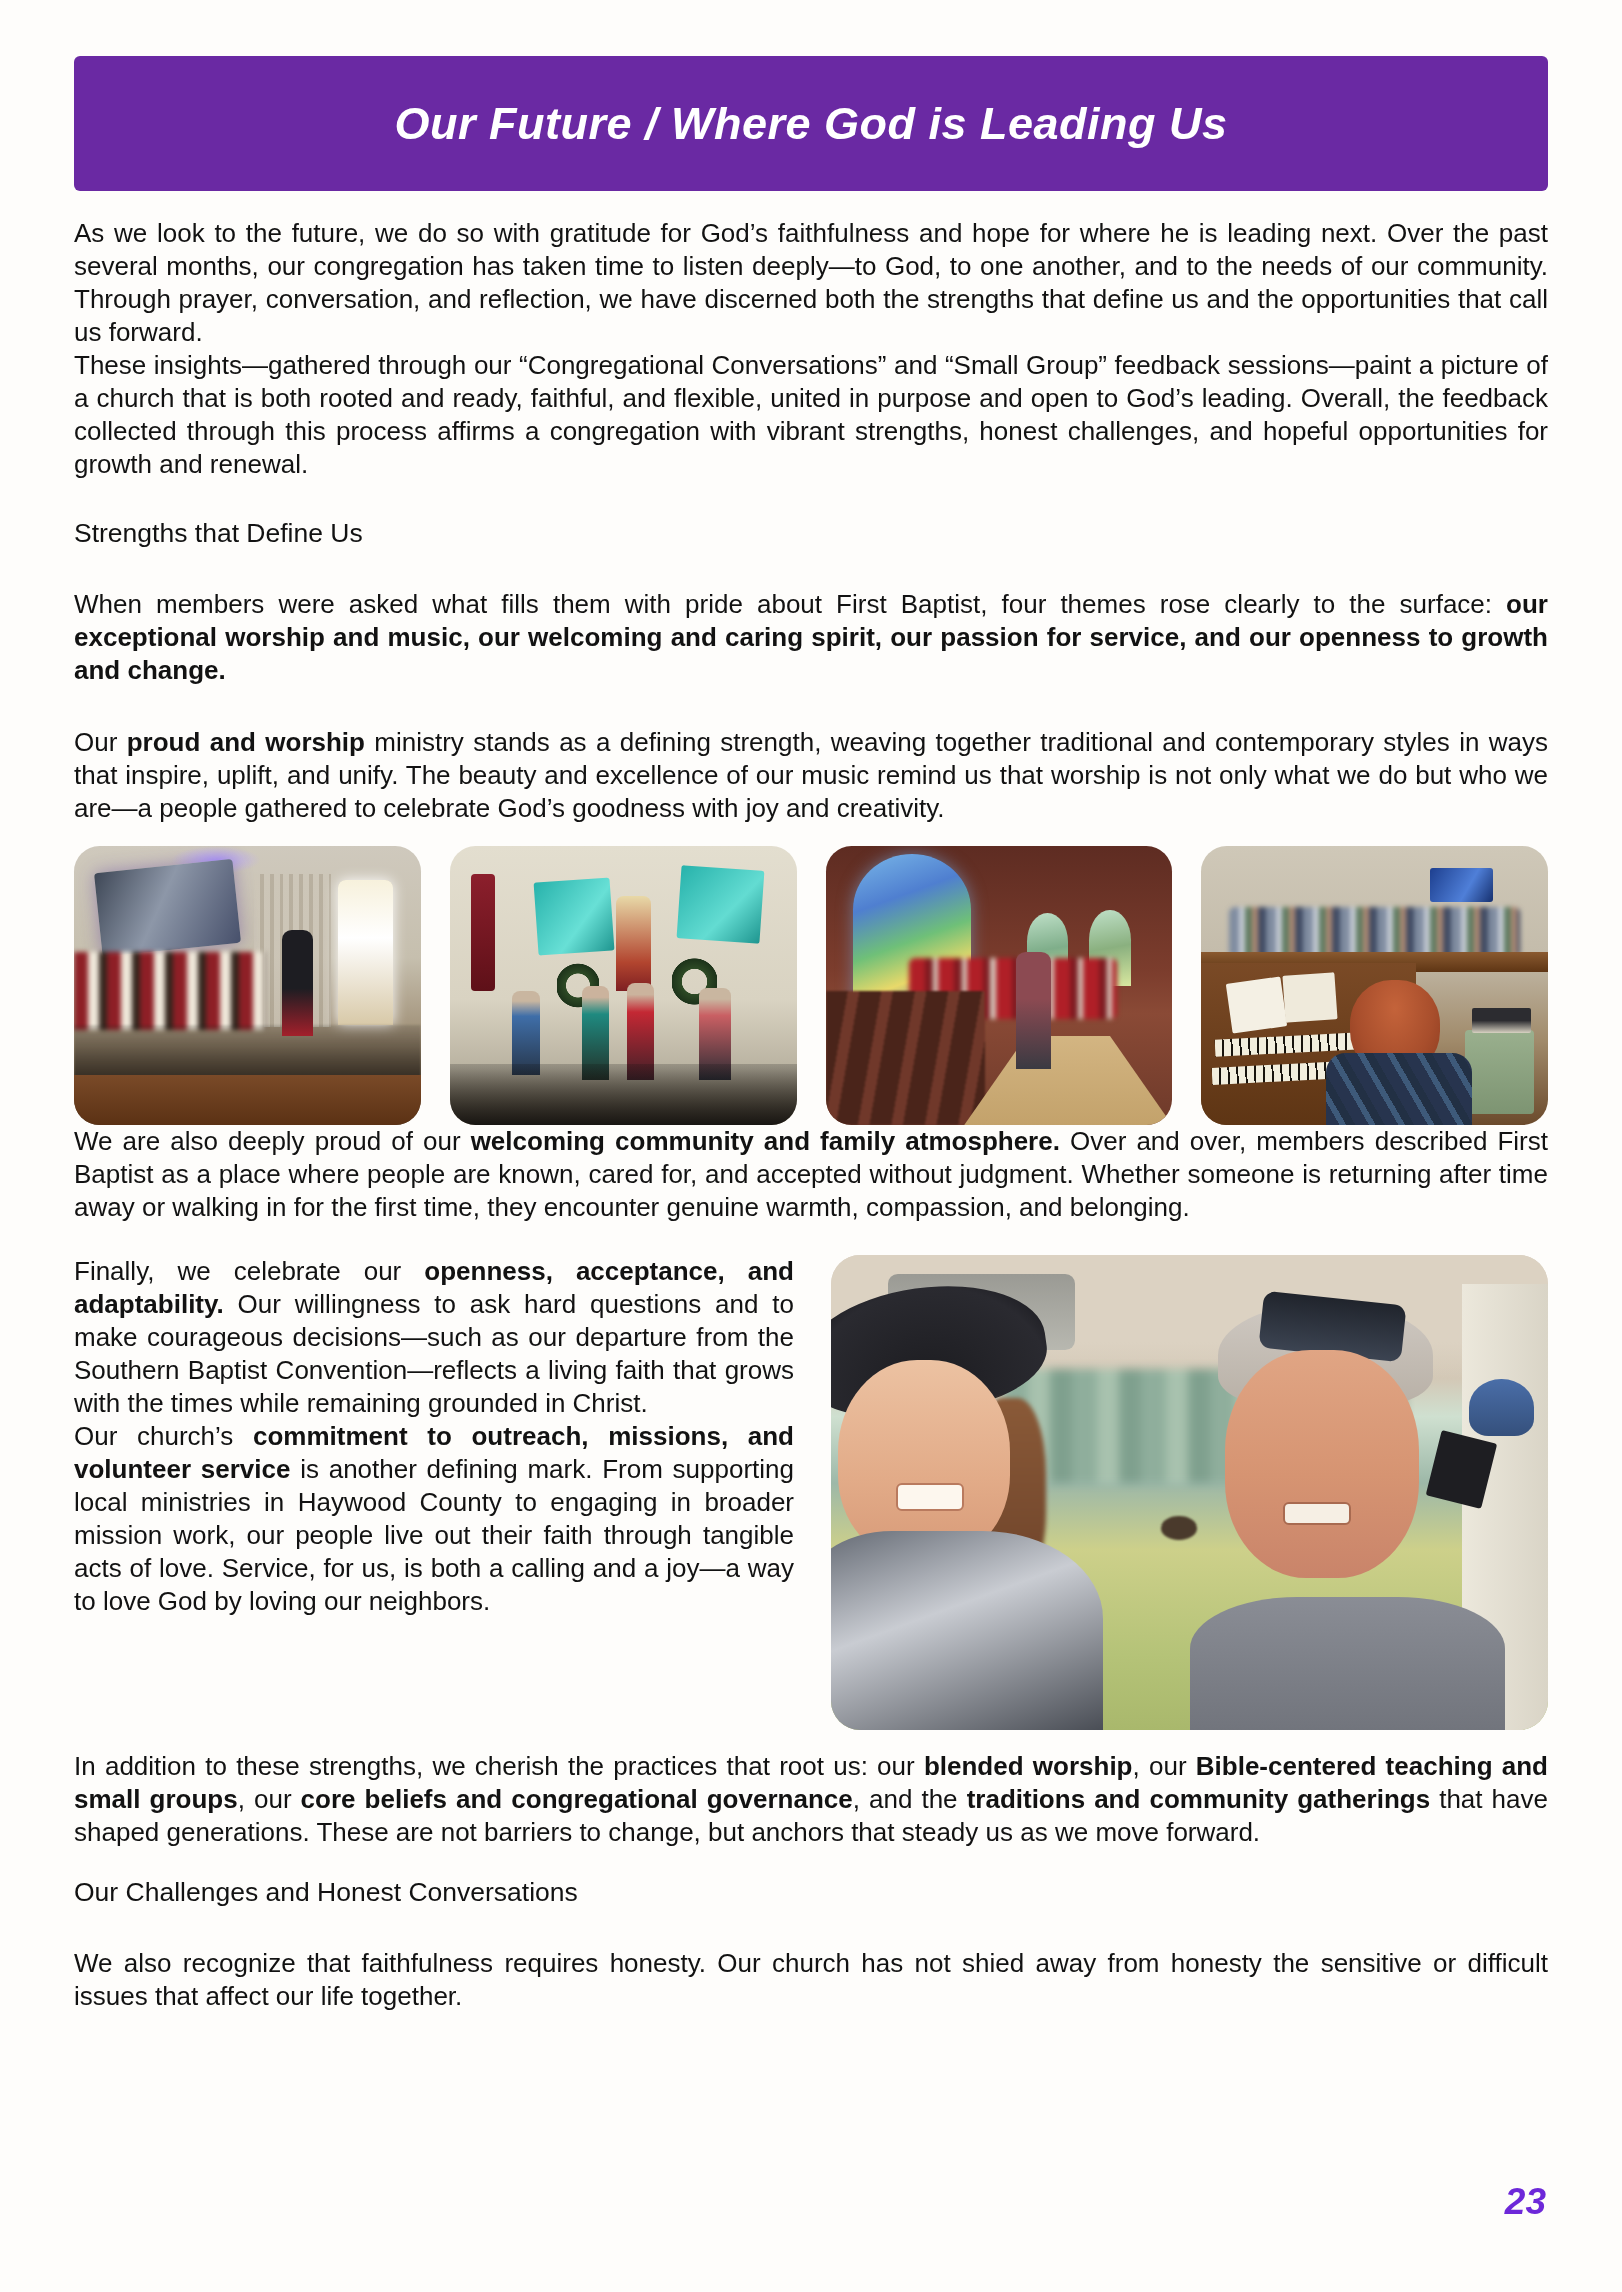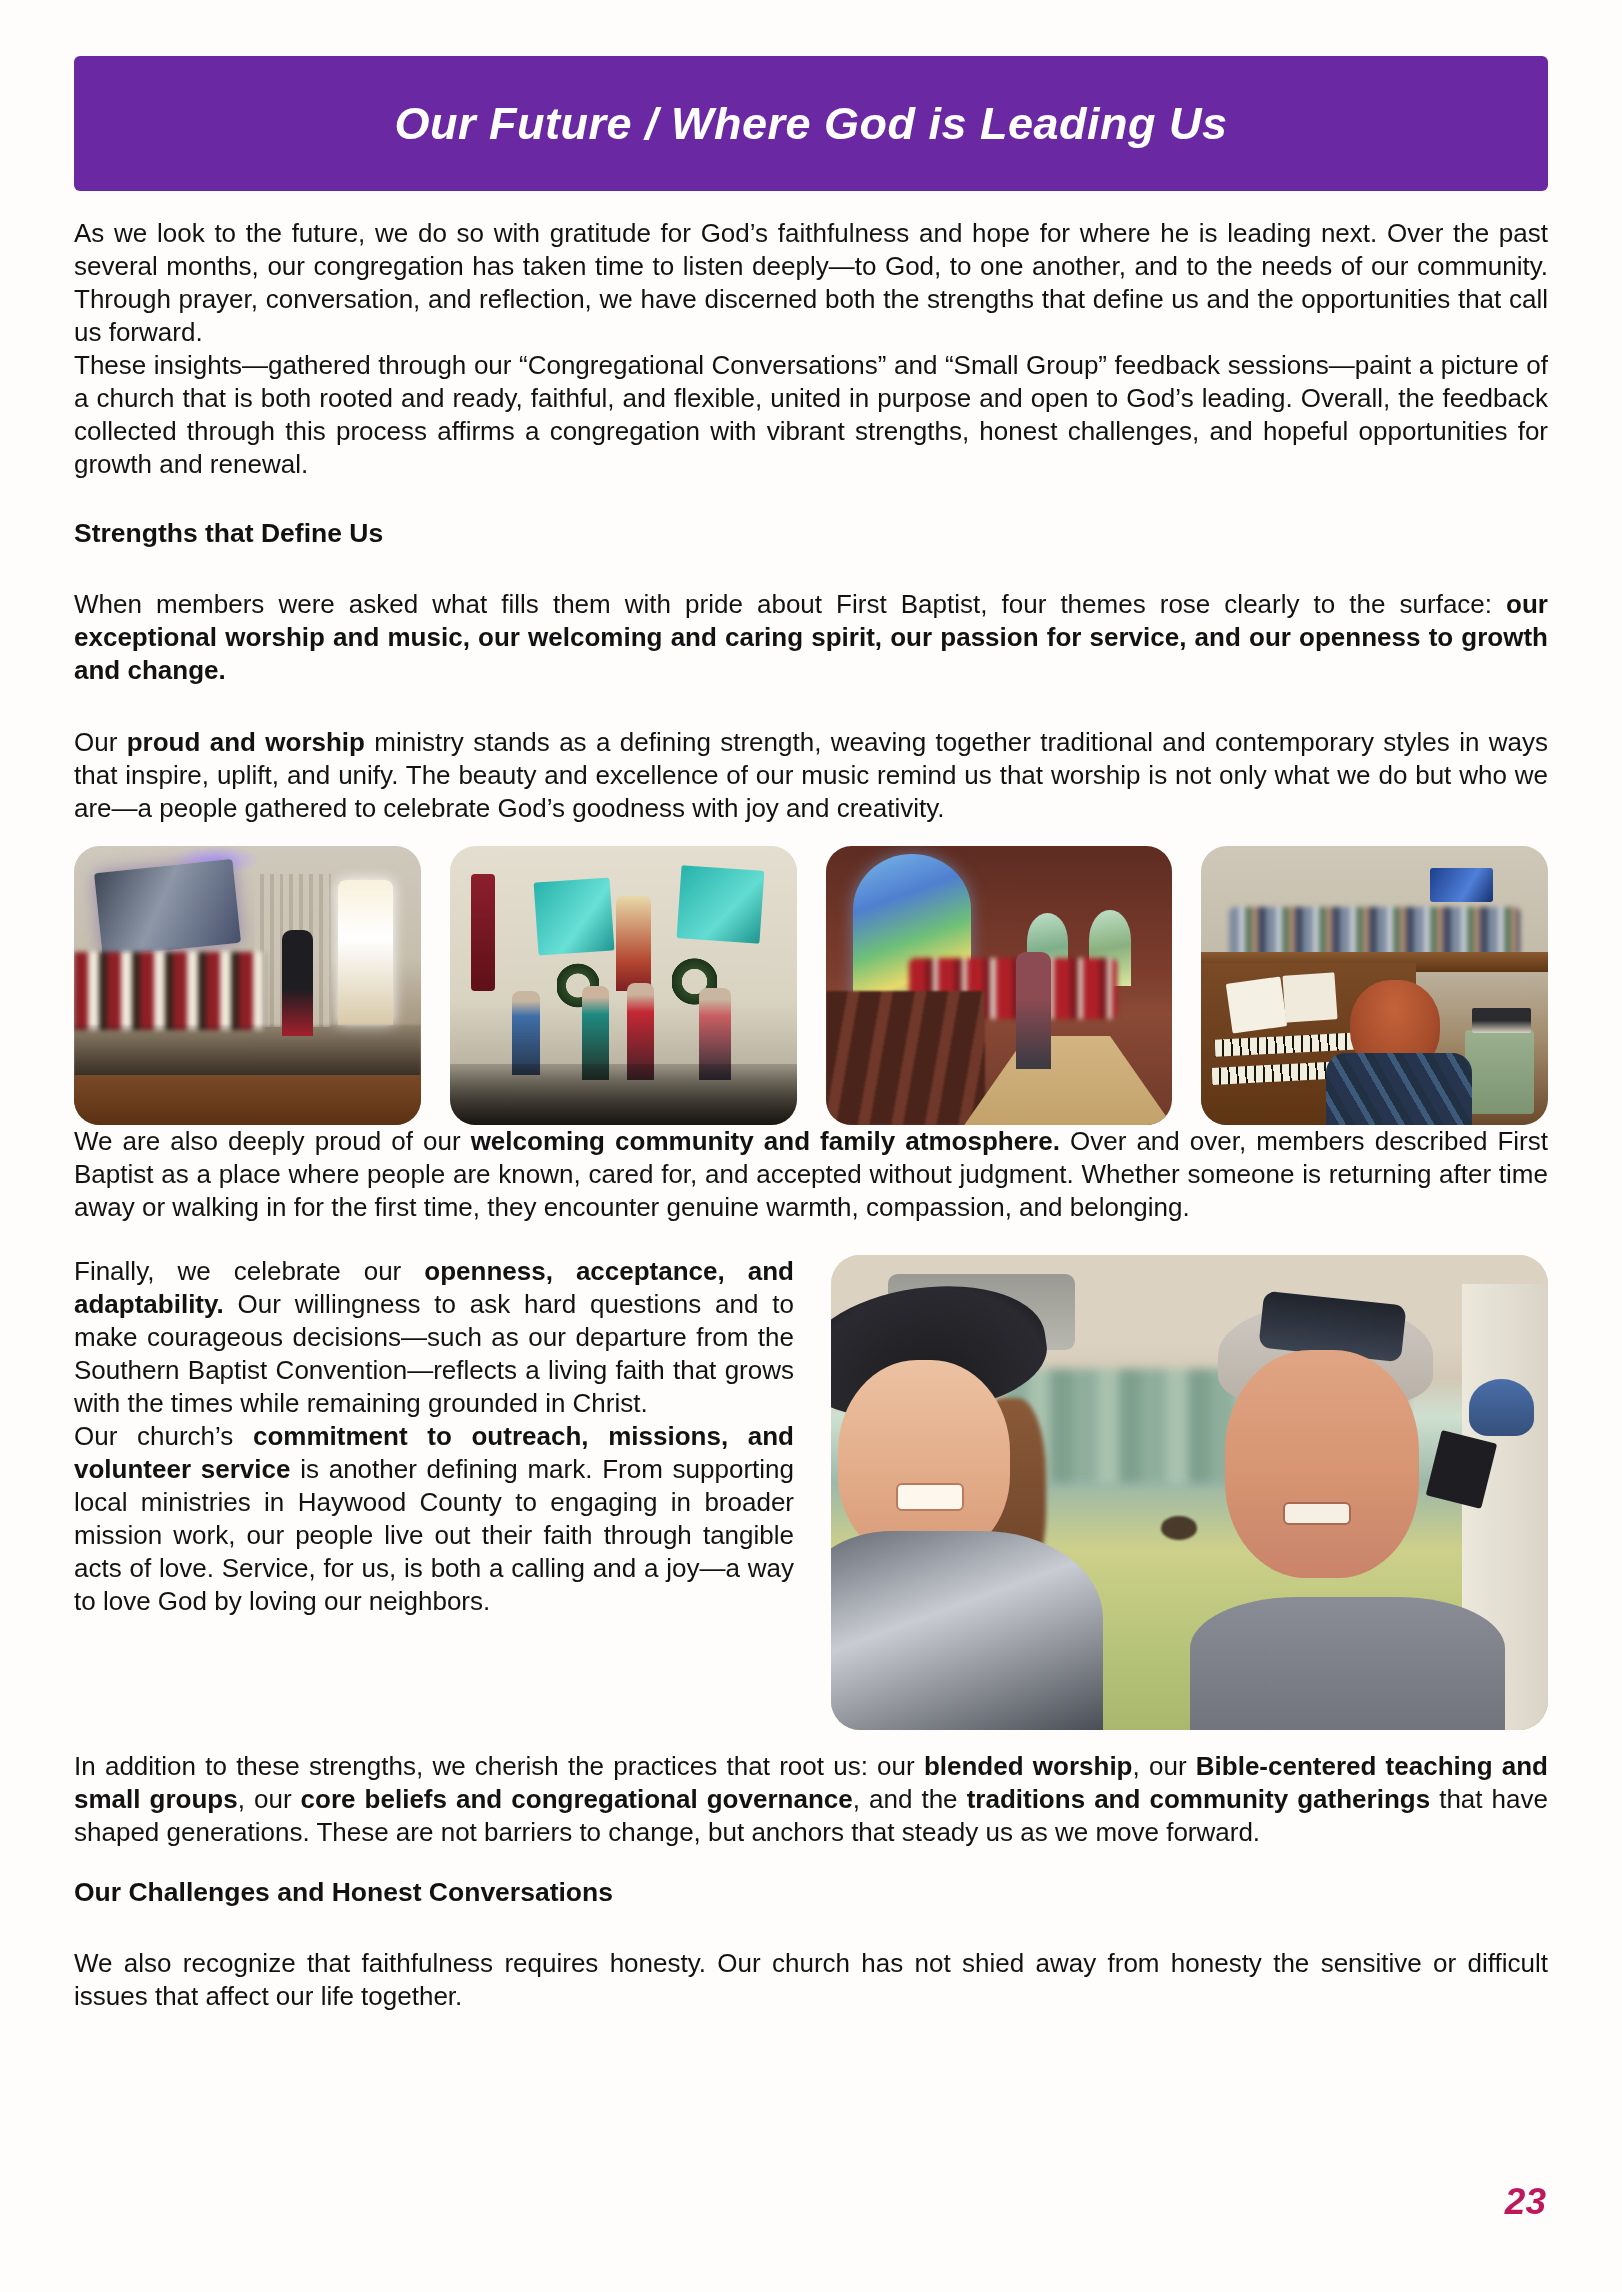--- a/index.html
+++ b/index.html
@@ -35,21 +35,21 @@
     font-size:26px;
     line-height:33px;
     text-align:justify;
     margin:0;
   }
   .para b{font-weight:bold;}
   .mt30{}
   .mt40{margin-top:39px;}
   .subhead{
     font-size:26.5px;
-    font-weight:bold;
+    font-weight:normal;
     margin:37px 0 0 0;
   }
 
   
   .photo-row{
     display:flex;gap:29px;
     margin-top:21.6px;
     height:279px;
   }
   .photo{
@@ -135,21 +135,21 @@
   .selfie .shirt-m{left:50%;top:72%;width:44%;height:32%;background:linear-gradient(180deg,#8a8d95,#6e7179);border-radius:34% 34% 0 0;}
   .selfie .door{left:88%;top:6%;width:12%;height:94%;background:linear-gradient(90deg,#ece8dc,#d9d4c6);}
   .selfie .capguy{left:89%;top:26%;width:9%;height:12%;background:linear-gradient(180deg,#4a6ea8,#35507c);border-radius:50% 50% 30% 30%;}
   .selfie .camera{left:84%;top:38%;width:8%;height:14%;background:#1e1e22;border-radius:2.9px;transform:rotate(14deg);}
 
   
   .pagenum{
     position:absolute;
     right:76px;top:2181px;
     font-size:37px;font-weight:bold;font-style:italic;
-    color:#be185d;
+    color:#6d28d9;
   }
 </style>
 </head>
 <body>
 
 <div class="page">
   <div class="content">
 
     <div class="banner">
       <span class="banner-title">Our Future / Where God is Leading Us</span>

